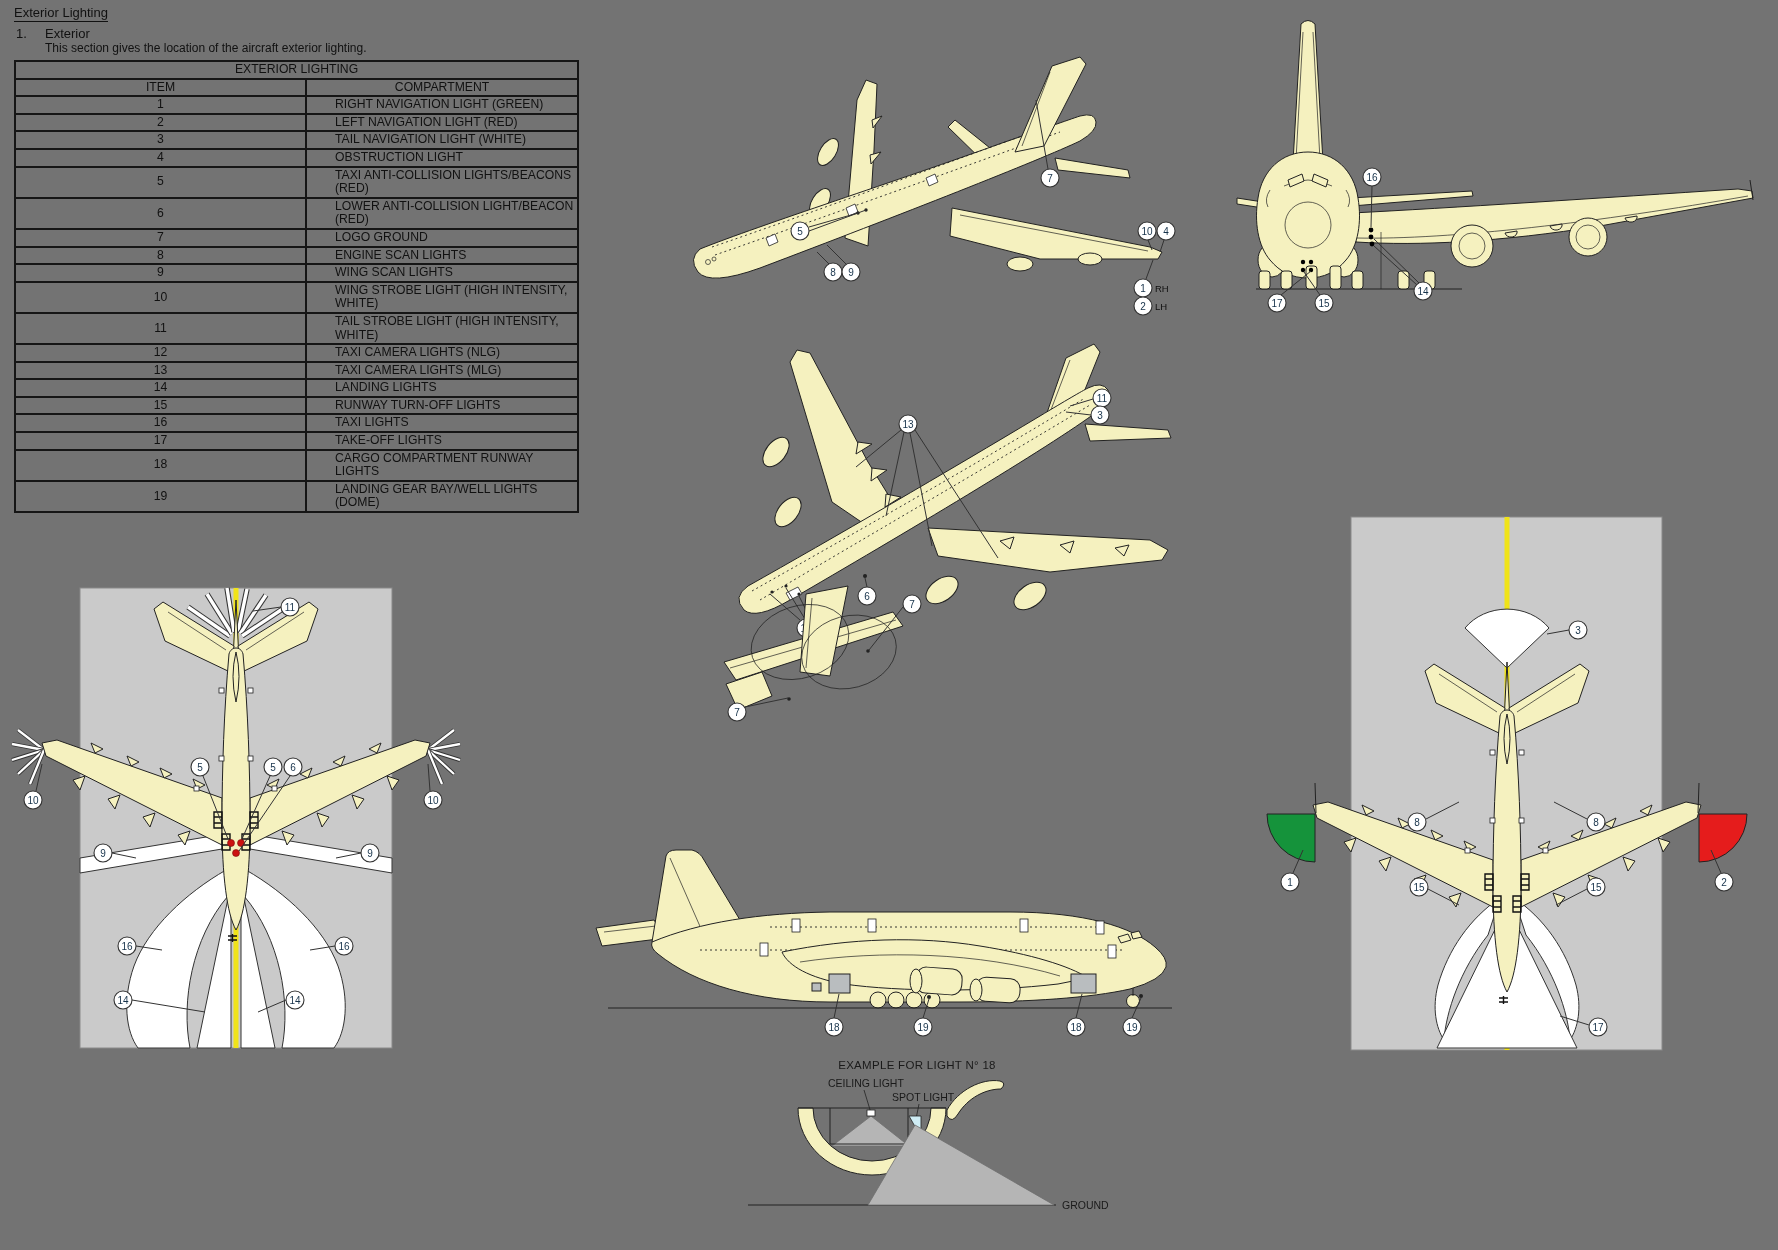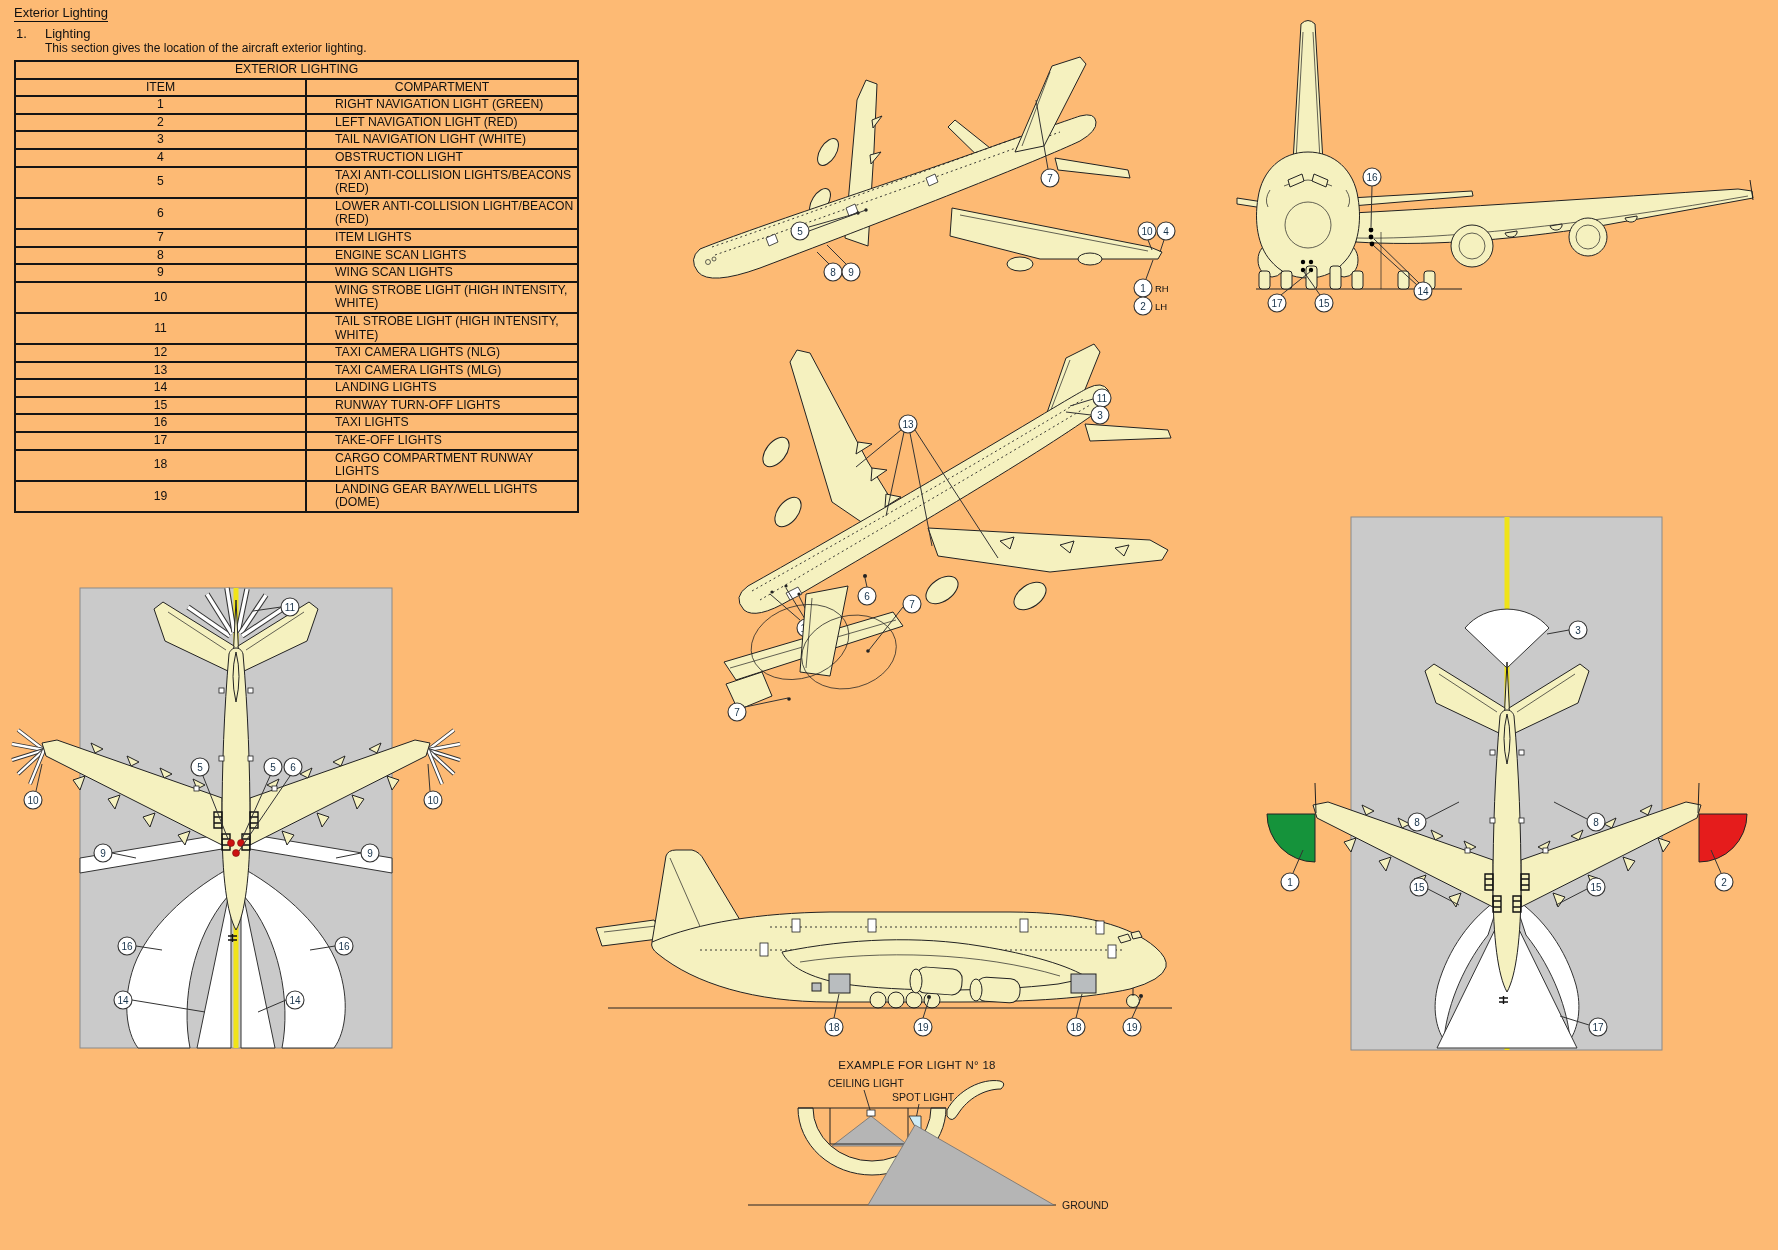--- a/index.html
+++ b/index.html
@@ -1,16 +1,16 @@
 <!DOCTYPE html>
 <html style="--c-aircraft: #F5F1BF; --c-runway: #CACACA; --c-centerline: #F0E318; --c-green: #15933B; --c-red: #E51C1C; --c-beacon: #CC1111; --c-cone: #B5B5B5; --c-door: #B9BDBF; --c-spot: #CFECF4;"><head>
 <meta charset="utf-8">
 <style>
   html,body{margin:0;padding:0;background:#fff;}
-  .page{position:relative;width:1778px;height:1250px;background:#fdba74;overflow:hidden;
+  .page{position:relative;width:1778px;height:1250px;background:#737373;overflow:hidden;
         font-family:"Liberation Sans",sans-serif;color:#111;}
   .doc-heading{position:absolute;left:14px;top:5px;font-size:13px;
                border-bottom:1px solid #111;padding-bottom:1px;}
   .sec-line{position:absolute;left:16px;top:26px;font-size:13px;}
   .sec-num{display:inline-block;width:29px;}
   .sec-body{position:absolute;left:45px;top:41px;font-size:12px;}
   table.light-table{position:absolute;left:14px;top:60px;width:565px;
         border-collapse:collapse;font-size:12.2px;line-height:13.6px;}
   table.light-table th,table.light-table td{border:2px solid #151515;padding:1px 3px;font-weight:normal;}
   table.light-table .t-title{text-align:center;}
@@ -45,21 +45,21 @@
   .lbl{font:10.5px "Liberation Sans",sans-serif;fill:#1a1a1a;}
   .lbl-title{font:11.5px "Liberation Sans",sans-serif;fill:#1a1a1a;text-anchor:middle;letter-spacing:.3px;}
 </style>
 </head>
 <body>
 
 <div class="page">
 
   <div class="doc-heading">Exterior Lighting</div>
   <div class="sec-line">
-    <span class="sec-num">1.</span><span>Lighting</span>
+    <span class="sec-num">1.</span><span>Exterior</span>
   </div>
   <div class="sec-body">This section gives the location of the aircraft exterior lighting.</div>
 
   <table class="light-table">
     <thead>
       <tr>
           <th class="t-title" colspan="2">EXTERIOR LIGHTING</th>
         </tr>
       <tr>
         <th class="t-colhead">ITEM</th>
@@ -86,21 +86,21 @@
         <tr>
           <td class="c-item">5</td>
           <td class="c-desc">TAXI ANTI-COLLISION LIGHTS/BEACONS (RED)</td>
         </tr>
         <tr>
           <td class="c-item">6</td>
           <td class="c-desc">LOWER ANTI-COLLISION LIGHT/BEACON (RED)</td>
         </tr>
         <tr>
           <td class="c-item">7</td>
-          <td class="c-desc">ITEM LIGHTS</td>
+          <td class="c-desc">LOGO GROUND</td>
         </tr>
         <tr>
           <td class="c-item">8</td>
           <td class="c-desc">ENGINE SCAN LIGHTS</td>
         </tr>
         <tr>
           <td class="c-item">9</td>
           <td class="c-desc">WING SCAN LIGHTS</td>
         </tr>
         <tr>

